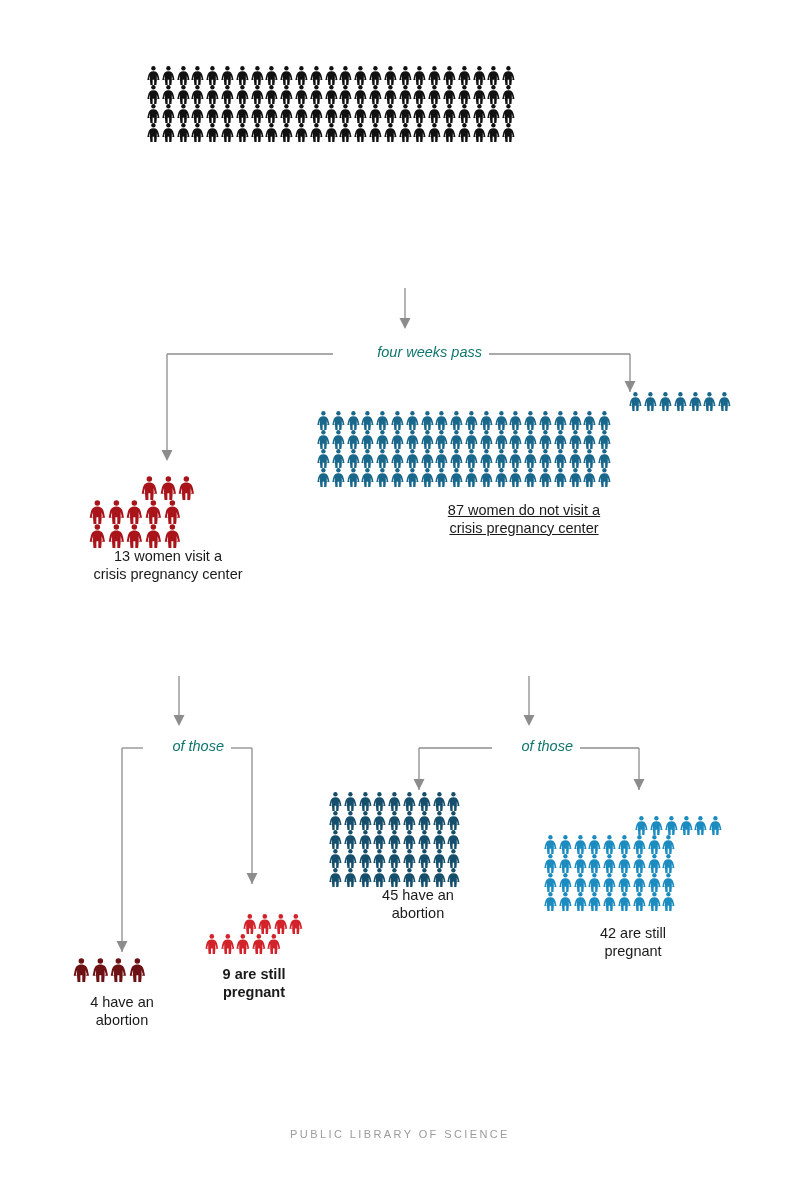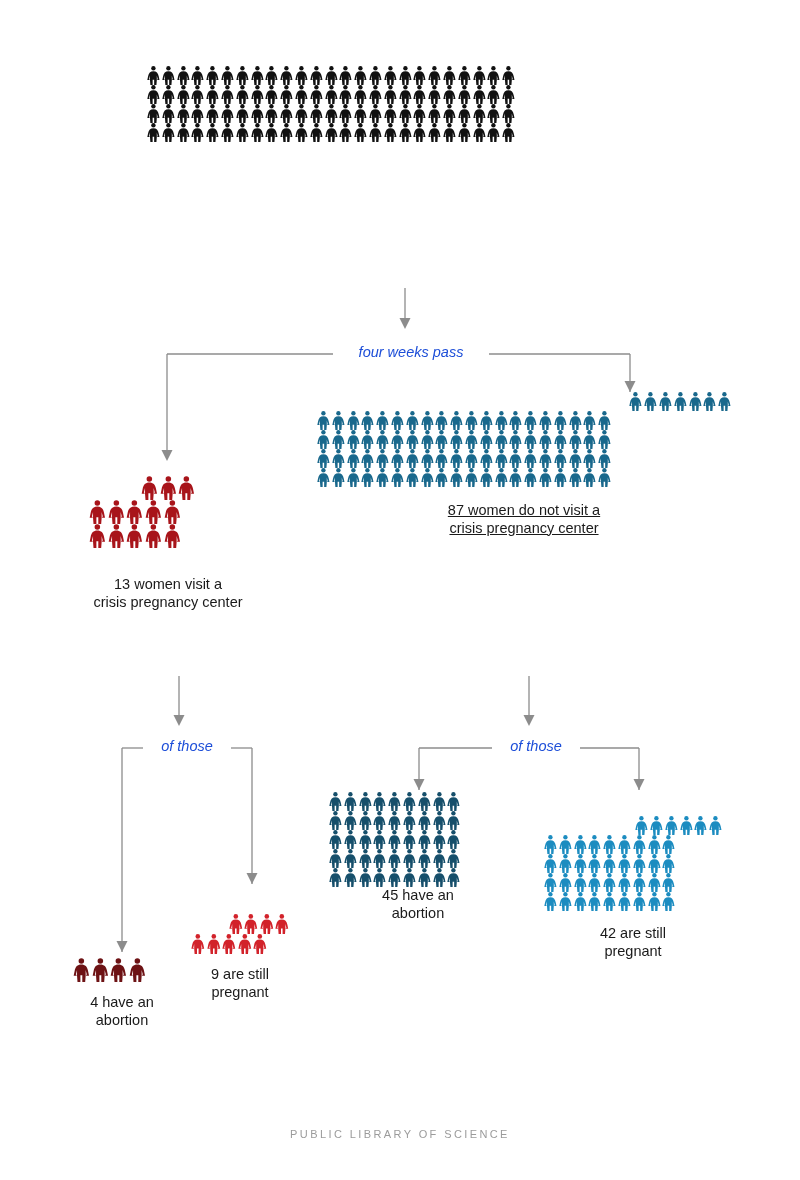--- a/index.html
+++ b/index.html
@@ -50,26 +50,26 @@
   .caption.bold {
     font-weight: bold;
     font-size: 15px;
     letter-spacing: -0.1px;
   }
 
   .branch-label {
     position: absolute;
     font-style: italic;
     font-size: 14.5px;
-    color: #1d4ed8;
+    color: #0f766e;
     background: #ffffff;
     padding: 0 7px;
     white-space: nowrap;
     z-index: 3;
-    text-align: center;
+    text-align: right;
   }
 
   .connector { position: absolute; z-index: 1; }
 
   #footer {
     position: absolute;
     left: 0;
     width: 800px;
     top: 1128px;
     text-align: center;
@@ -568,21 +568,21 @@
           <svg class="fig" width="18.7" height="24.0" viewBox="0 0 78 100">
             <circle cx="39" cy="12" r="11.5" fill="#a8141a"></circle>
             <path d="M39 27 C23 27 14 36 11 54 L7 74 L19 74 L19 70 L16 70 L21 50 L21 74 L23 100 L35 100 L35 72 L43 72 L43 100 L55 100 L57 74 L57 50 L62 70 L59 70 L59 74 L71 74 L67 54 C64 36 55 27 39 27 Z" fill="#a8141a"></path>
           </svg>
           <svg class="fig" width="18.7" height="24.0" viewBox="0 0 78 100">
             <circle cx="39" cy="12" r="11.5" fill="#a8141a"></circle>
             <path d="M39 27 C23 27 14 36 11 54 L7 74 L19 74 L19 70 L16 70 L21 50 L21 74 L23 100 L35 100 L35 72 L43 72 L43 100 L55 100 L57 74 L57 50 L62 70 L59 70 L59 74 L71 74 L67 54 C64 36 55 27 39 27 Z" fill="#a8141a"></path>
           </svg>
         </div>
       </div>
-    <div class="caption" style="margin-top:28px;">13 women visit a
+    <div class="caption" style="margin-top:0;">13 women visit a
 crisis pregnancy center</div>
   </div>
 
   <div class="block" id="block-novisit" style="left:316px; top:392px; width:416px;">
     <div class="pictogram">
         <div class="row align-right" style="">
           <svg class="fig" width="14.8" height="19.0" viewBox="0 0 78 100">
             <circle cx="39" cy="12" r="11.5" fill="#19688c"></circle>
             <path d="M39 27 C23 27 14 36 11 54 L7 74 L19 74 L19 70 L16 70 L21 50 L21 74 L23 100 L35 100 L35 72 L43 72 L43 100 L55 100 L57 74 L57 50 L62 70 L59 70 L59 74 L71 74 L67 54 C64 36 55 27 39 27 Z" fill="#19688c"></path>
           </svg>
@@ -992,21 +992,21 @@
           <svg class="fig" width="18.7" height="24.0" viewBox="0 0 78 100">
             <circle cx="39" cy="12" r="11.5" fill="#6d1214"></circle>
             <path d="M39 27 C23 27 14 36 11 54 L7 74 L19 74 L19 70 L16 70 L21 50 L21 74 L23 100 L35 100 L35 72 L43 72 L43 100 L55 100 L57 74 L57 50 L62 70 L59 70 L59 74 L71 74 L67 54 C64 36 55 27 39 27 Z" fill="#6d1214"></path>
           </svg>
         </div>
       </div>
     <div class="caption" style="margin-top:12px;">4 have an
 abortion</div>
   </div>
 
-  <div class="block" id="block-cpc-pregnant" style="left:190px; top:914px; width:100px;">
+  <div class="block" id="block-cpc-pregnant" style="left:204px; top:914px; width:100px;font-weight:bold;">
     <div class="pictogram">
         <div class="row align-right" style="">
           <svg class="fig" width="15.6" height="20.0" viewBox="0 0 78 100">
             <circle cx="39" cy="12" r="11.5" fill="#d2222a"></circle>
             <path d="M39 27 C23 27 14 36 11 54 L7 74 L19 74 L19 70 L16 70 L21 50 L21 74 L23 100 L35 100 L35 72 L43 72 L43 100 L55 100 L57 74 L57 50 L62 70 L59 70 L59 74 L71 74 L67 54 C64 36 55 27 39 27 Z" fill="#d2222a"></path>
           </svg>
           <svg class="fig" width="15.6" height="20.0" viewBox="0 0 78 100">
             <circle cx="39" cy="12" r="11.5" fill="#d2222a"></circle>
             <path d="M39 27 C23 27 14 36 11 54 L7 74 L19 74 L19 70 L16 70 L21 50 L21 74 L23 100 L35 100 L35 72 L43 72 L43 100 L55 100 L57 74 L57 50 L62 70 L59 70 L59 74 L71 74 L67 54 C64 36 55 27 39 27 Z" fill="#d2222a"></path>
           </svg>

